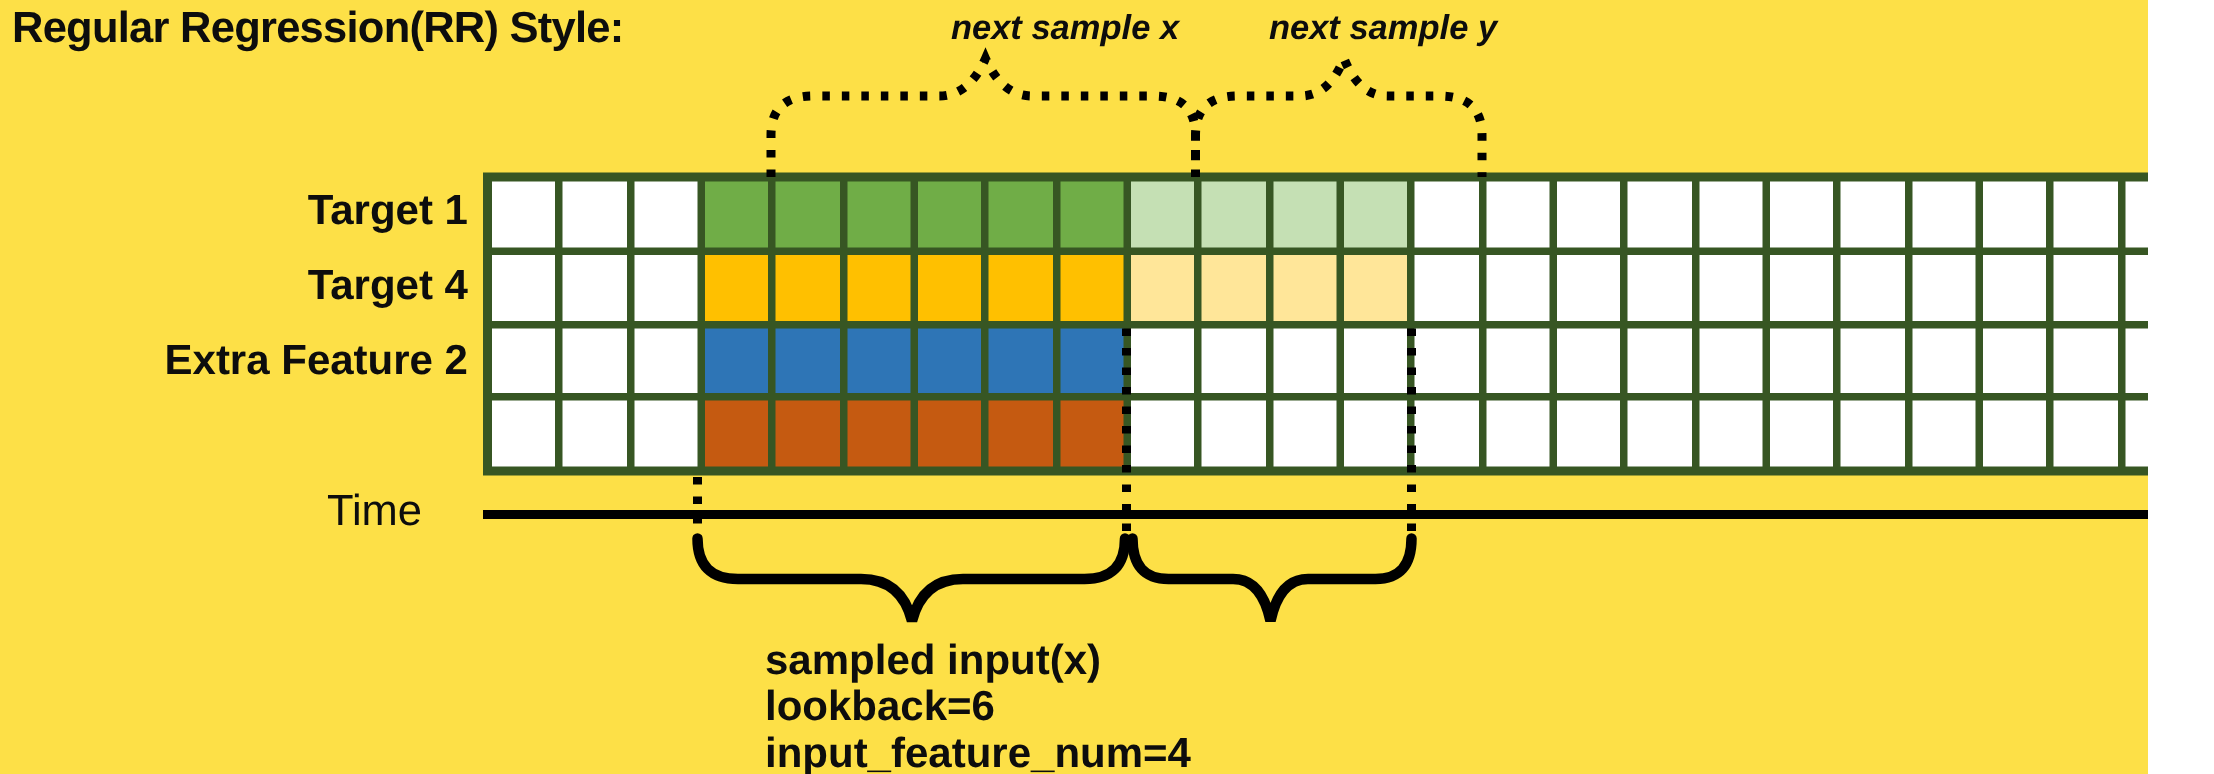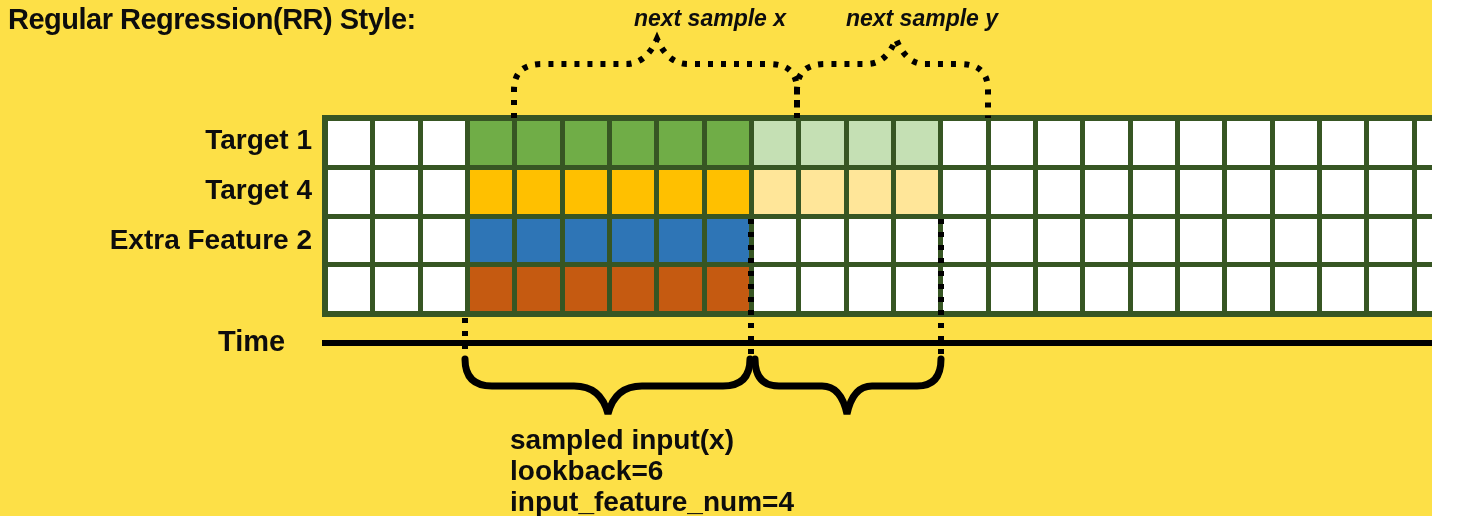--- a/index.html
+++ b/index.html
@@ -27,21 +27,21 @@
   .row-label.r3 { top:273px; }
   .grid {
     position:absolute; left:322px; top:115px; width:1143px; height:202px;
     box-sizing:border-box; display:grid; gap:5px; padding:6px;
     grid-template-rows:repeat(4, 1fr);
   }
   .cell { background:#ffffff; }
   svg.overlay { position:absolute; left:0; top:0; pointer-events:none; }
   .time-label {
     position:absolute; left:218px; top:325px;
-    font-size:29px; font-weight:700; white-space:nowrap;
+    font-size:29px; font-weight:400; white-space:nowrap;
   }
   .note {
     position:absolute; top:424px; font-size:28px; font-weight:600;
     line-height:31px; white-space:nowrap;
   }
   .note.left { left:510px; }
   .note.right { left:772px; }
 </style>
 </head>
 <body>

